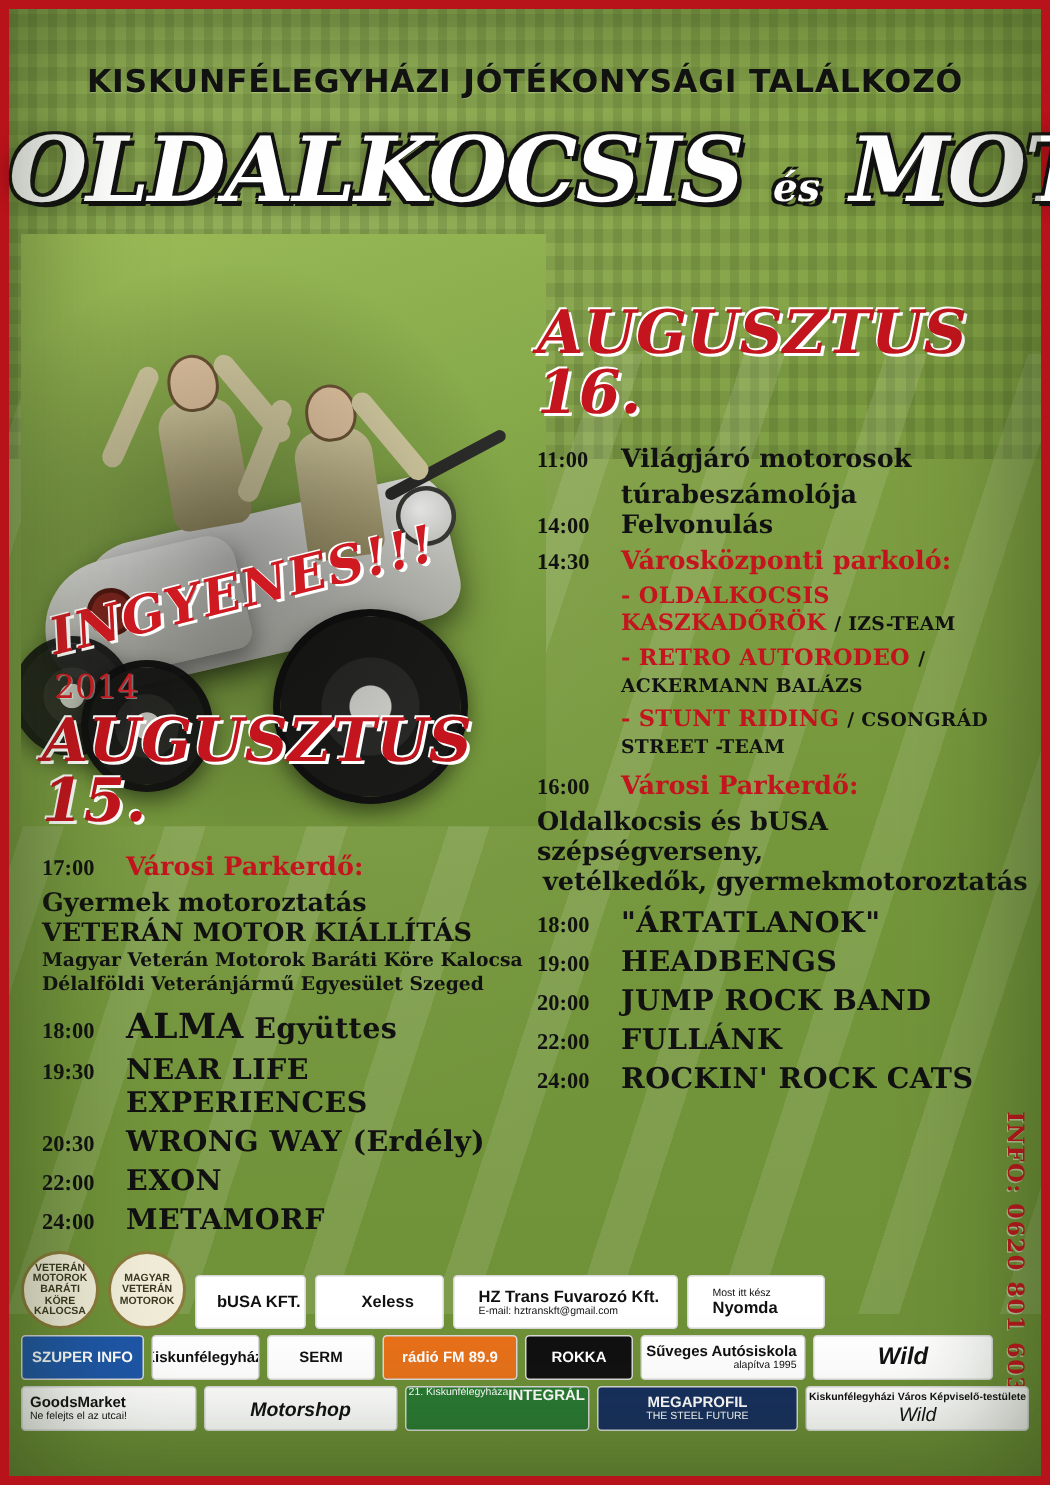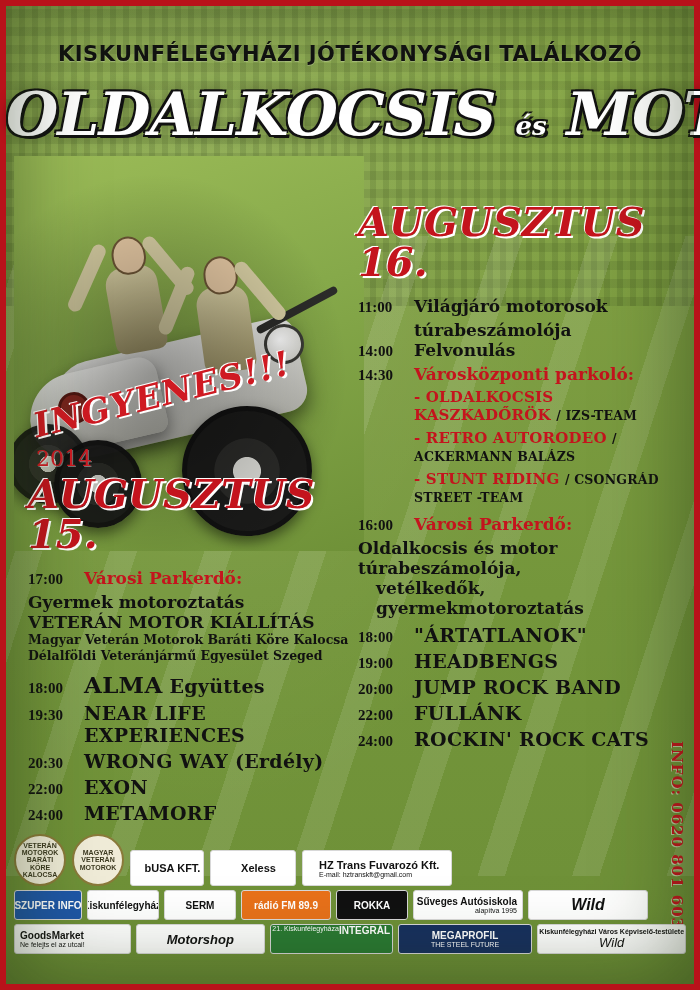--- a/index.html
+++ b/index.html
@@ -286,22 +286,22 @@
       </div>
       <div class="bullet">
         <span>- STUNT RIDING</span>
         <span class="plain">/ CSONGRÁD STREET -TEAM</span>
       </div>
 
       <div class="row" style="margin-top:8px">
         <span class="time">16:00</span>
         <span class="txt red">Városi Parkerdő:</span>
       </div>
-      <div class="cont" style="margin-left:0">Oldalkocsis és motor túrabeszámolója,</div>
-      <div class="cont" style="margin-left:18px;margin-bottom:6px">vetélkedők, gyermekmotoroztatás</div>
+      <div class="cont" style="margin-left:0">Oldalkocsis és bUSA szépségverseny,</div>
+      <div class="cont" style="margin-left:4px;margin-bottom:6px">vetélkedők, gyermekmotoroztatás</div>
 
       <div class="row">
         <span class="time">18:00</span>
         <span class="txt band">"ÁRTATLANOK"</span>
       </div>
       <div class="row">
         <span class="time">19:00</span>
         <span class="txt band">HEADBENGS</span>
       </div>
       <div class="row">
@@ -359,24 +359,28 @@
   <div class="sponsors">
     <div class="sprow r1wrap">
       <div class="badge-round">VETERÁN MOTOROK BARÁTI KÖRE KALOCSA</div>
       <div class="badge-round">MAGYAR VETERÁN MOTOROK</div>
       <div class="logo tall" style="width:74px">bUSA KFT.</div>
       <div class="logo tall" style="width:86px">Xeless</div>
       <div class="logo tall" style="width:150px;flex-direction:column;align-items:flex-start;justify-content:center">
         <span>HZ Trans Fuvarozó Kft.</span>
         <span class="sub2">E-mail: hztranskft@gmail.com</span>
       </div>
+      <div class="logo tall" style="width:92px;flex-direction:column;align-items:flex-start;justify-content:center">
+        <span class="sub2">Most itt kész</span>
+        <span>Nyomda</span>
+      </div>
     </div>
 
     <div class="sprow">
-      <div class="logo blue" style="width:68px">SZUPER INFO</div>
+      <div class="logo blue" style="width:82px">SZUPER INFO</div>
       <div class="logo white" style="width:72px">Kiskunfélegyházi</div>
       <div class="logo white" style="width:72px">SERM</div>
       <div class="logo orange" style="width:90px">rádió FM 89.9</div>
       <div class="logo dark" style="width:72px">ROKKA</div>
       <div class="logo white" style="width:110px;flex-direction:column;align-items:flex-end;justify-content:center">
         <span>Sűveges Autósiskola</span>
         <span class="sub2">alapítva 1995</span>
       </div>
       <div class="logo white" style="width:120px;font-size:16px;font-style:italic">Wild</div>
     </div>

